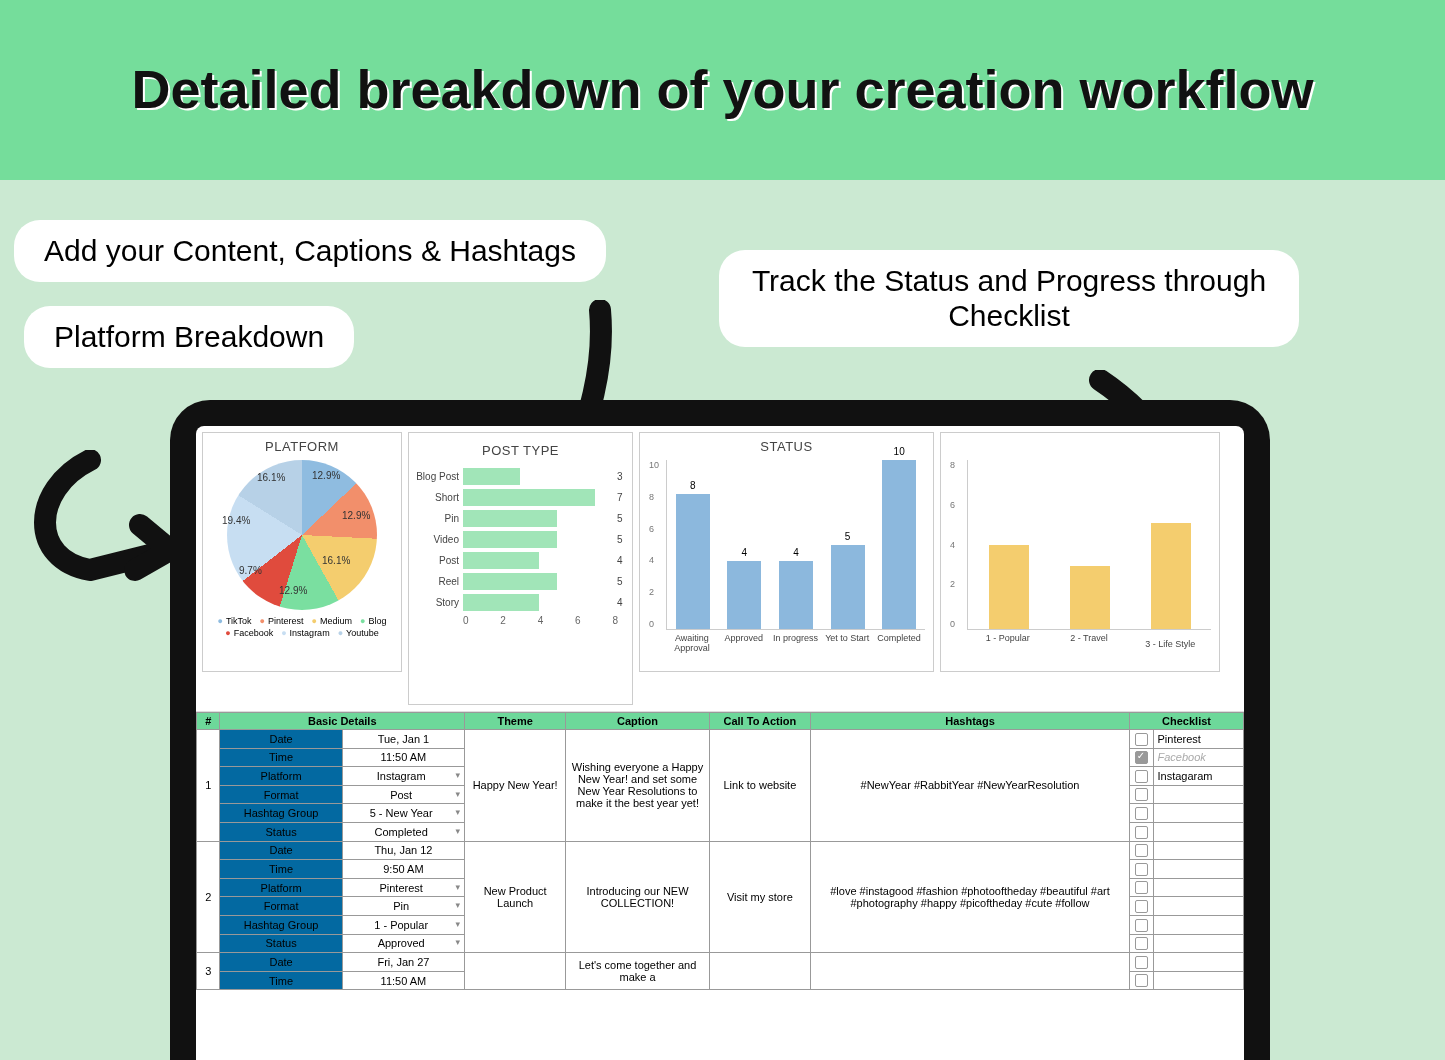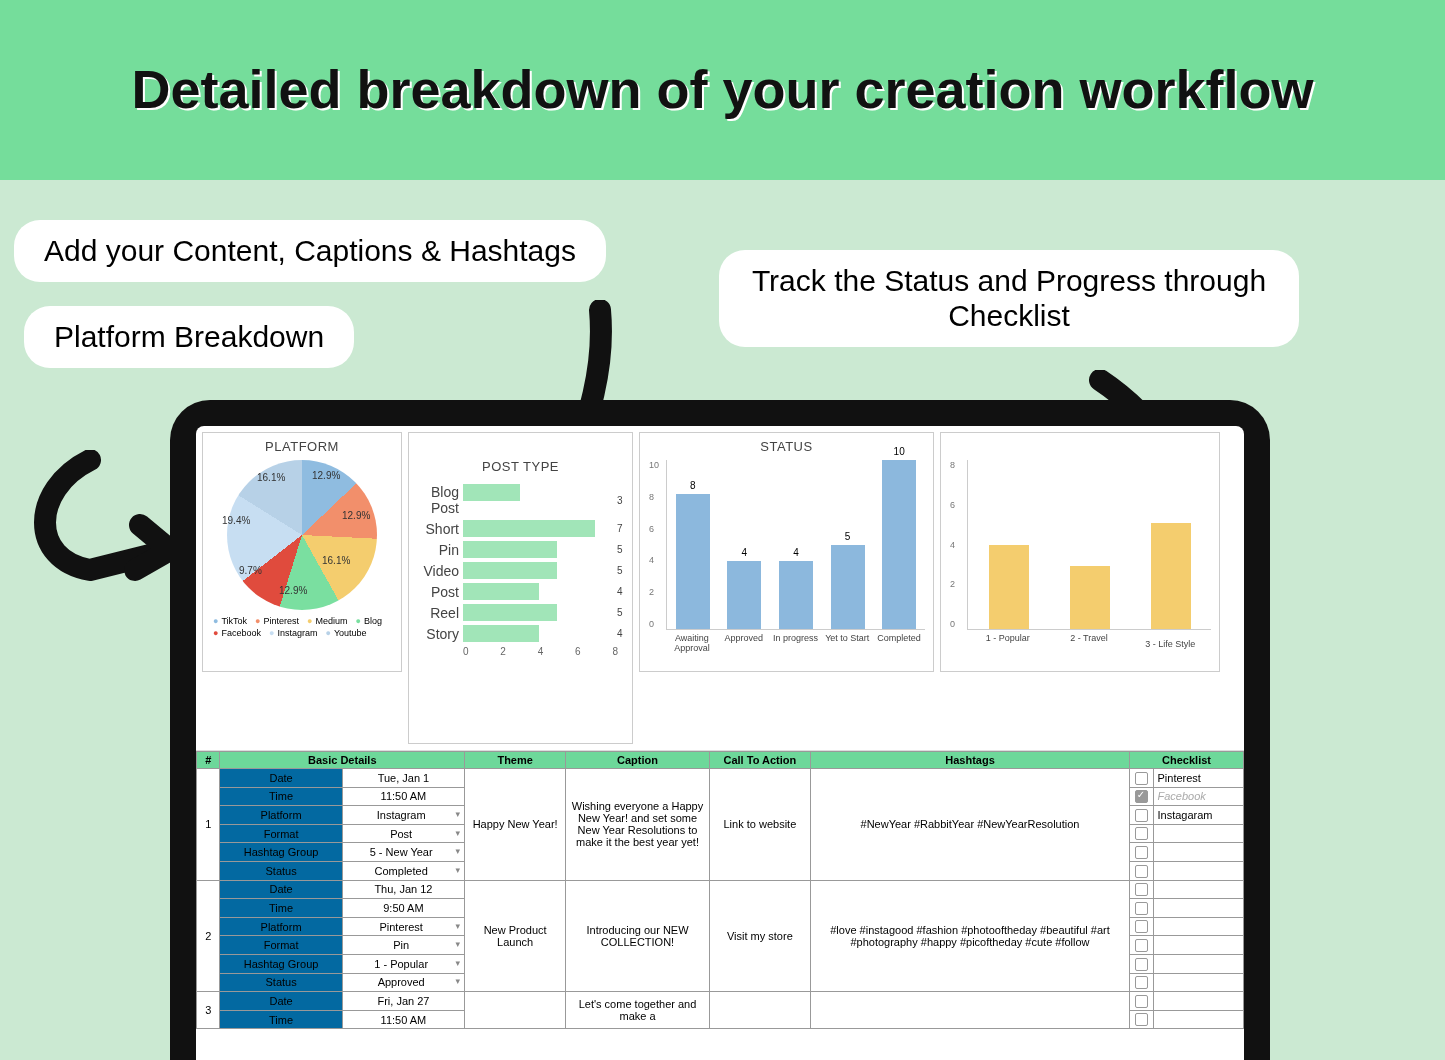--- a/index.html
+++ b/index.html
@@ -35,30 +35,30 @@
     #8fbce0 0 12.9%,
     #f28f6b 12.9% 25.8%,
     #f4cd6e 25.8% 41.9%,
     #7adfa0 41.9% 54.8%,
     #e04b3d 54.8% 64.5%,
     #c7def2 64.5% 83.9%,
     #b7d1e7 83.9% 100%
   );
 }
 .pie-lbl { position: absolute; font-size: 10px; color: #333; }
-.legend { font-size: 9px; display: flex; flex-wrap: wrap; gap: 2px 8px; padding: 6px 10px; }
+.legend { font-size: 9px; display: flex; flex-wrap: wrap; gap: 2px 8px; padding: 6px 10px; justify-content: center; }
 .legend span::before { content: "●"; margin-right: 3px; }
 .lg-tt::before { color: #8fbce0; } .lg-pi::before { color: #f28f6b; } .lg-me::before { color: #f4cd6e; }
 .lg-bl::before { color: #7adfa0; } .lg-fb::before { color: #e04b3d; } .lg-ig::before { color: #c7def2; }
 .lg-yt::before { color: #b7d1e7; }
 
 
-.hbar-wrap { width: 225px; height: 312px; padding: 20px 4px 0 4px; }
+.hbar-wrap { width: 225px; height: 273px; padding: 4px 4px 0 4px; }
 .hbar-grid { display: grid; grid-template-columns: 50px 1fr 14px; row-gap: 4px; padding-top: 4px; }
-.hbar-label { font-size: 14px; text-align: right; padding-right: 4px; color: #444; align-self: center; }
+.hbar-label { font-size: 10px; text-align: right; padding-right: 4px; color: #444; align-self: center; }
 .hbar-bar { background: #a1e5b8; height: 17px; }
 .hbar-val { font-size: 10px; color: #444; align-self: center; padding-left: 3px; }
 .hbar-axis { display: flex; justify-content: space-between; font-size: 10px; color: #666; padding-left: 50px; padding-right: 10px; margin-top: 4px; }
 
 
 .vbar-wrap { width: 295px; height: 240px; padding: 0 8px; }
 .vbar-area { display: flex; height: 170px; align-items: flex-end; justify-content: space-around; border-left: 1px solid #ccc; border-bottom: 1px solid #ccc; margin-left: 18px; position: relative; }
 .vbar-area .bar { width: 34px; background: #8cb8dd; position: relative; }
 .vbar-area .bar .v { position: absolute; top: -14px; width: 100%; text-align: center; font-size: 10px; }
 .vbar-xlabels { display: flex; font-size: 9px; justify-content: space-around; margin-left: 18px; text-align: center; color: #444; margin-top: 3px; }

